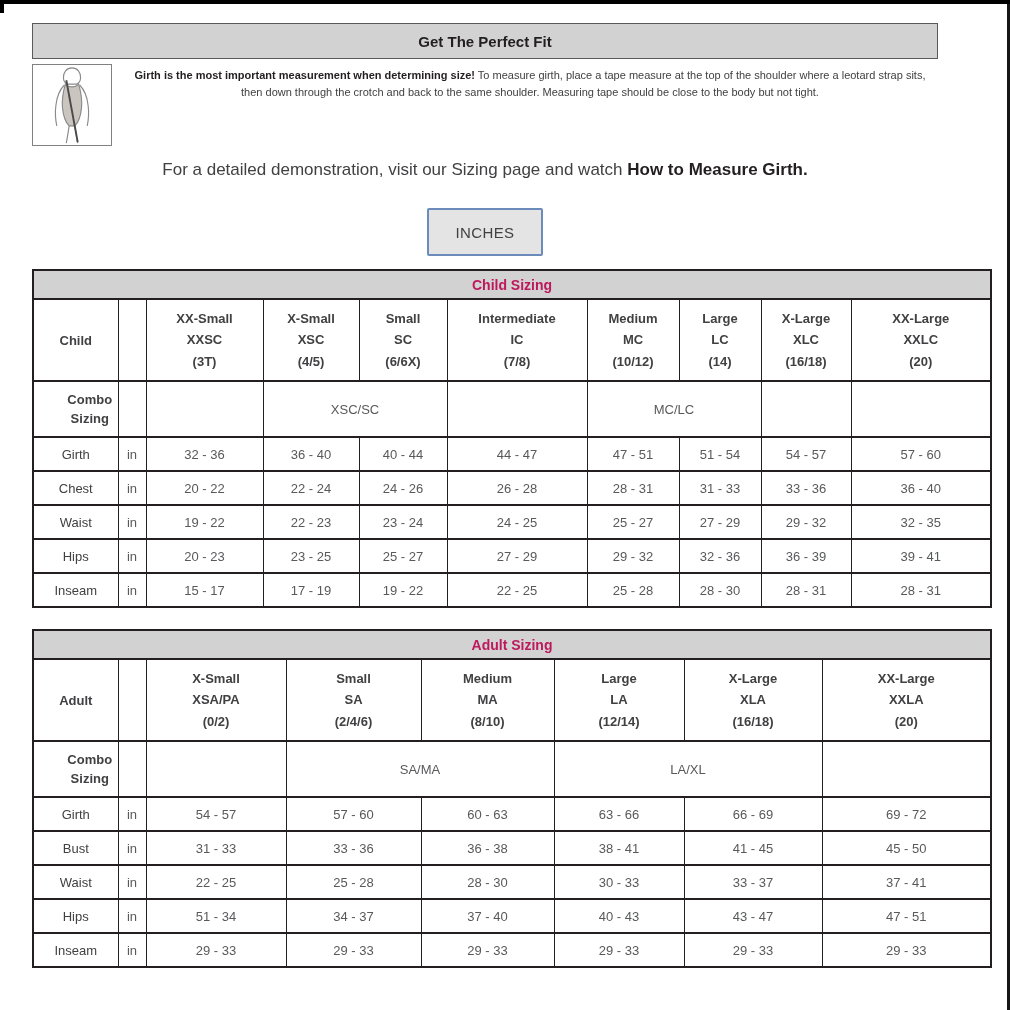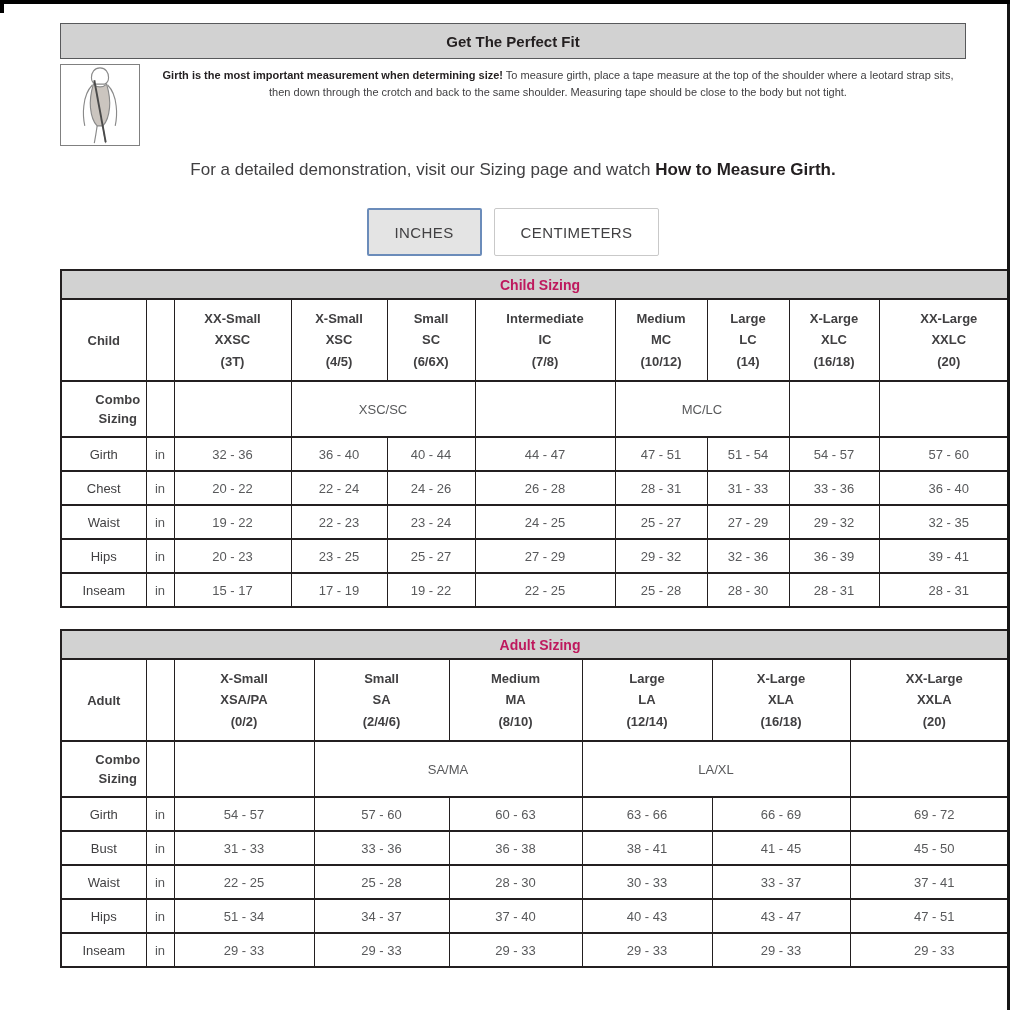--- a/index.html
+++ b/index.html
@@ -2,21 +2,21 @@
 <html><head>
 <meta charset="utf-8">
 <style>
   * { margin:0; padding:0; box-sizing:border-box; }
   html,body { background:#fff; }
   body { font-family:"Liberation Sans","DejaVu Sans",sans-serif; color:#414042; }
   .page { position:relative; width:1010px; height:1010px; background:#fff;
           border-top:4px solid #000; overflow:hidden; }
   .corner-mark { position:absolute; left:0; top:0; width:4px; height:9px; background:#000; }
   .right-edge { position:absolute; right:0; top:0; width:3px; height:1010px; background:#161616; }
-  .content { margin-left:60px; width:906px;border-radius:11px; }
+  .content { margin-left:32px; width:906px;border-radius:11px; }
 
   .title-bar { margin-top:19px; height:36px; background:#d2d2d2; border:1px solid #58595b;
                display:flex; align-items:center; justify-content:center;
                font-weight:bold; font-size:15px; color:#231f20; }
 
   .intro { display:flex; margin-top:5px; }
   .figure-box { width:80px; height:82px; border:1px solid #808080; background:#fff;
                 flex:0 0 auto; display:flex; align-items:center; justify-content:center; }
   .intro-text { flex:1; text-align:center; font-size:11px; line-height:1.5;
                 padding:3px 2px 0 12px; color:#414042; }
@@ -81,21 +81,20 @@
       </div>
     </div>
 
     <div class="demo-line">
       <span>For a detailed demonstration, visit our Sizing page and watch</span>
       <b>How to Measure Girth.</b>
     </div>
 
     <div class="toggle-row">
       <button class="unit-btn selected">INCHES</button>
-      <button class="unit-btn">CENTIMETERS</button>
     </div>
 
 
     <div class="table-host child">
         <table class="size-table">
           <colgroup>
             <col style="width: 85px;">
             <col style="width: 28px;">
             <col style="width: 117px;">
             <col style="width: 96px;">

